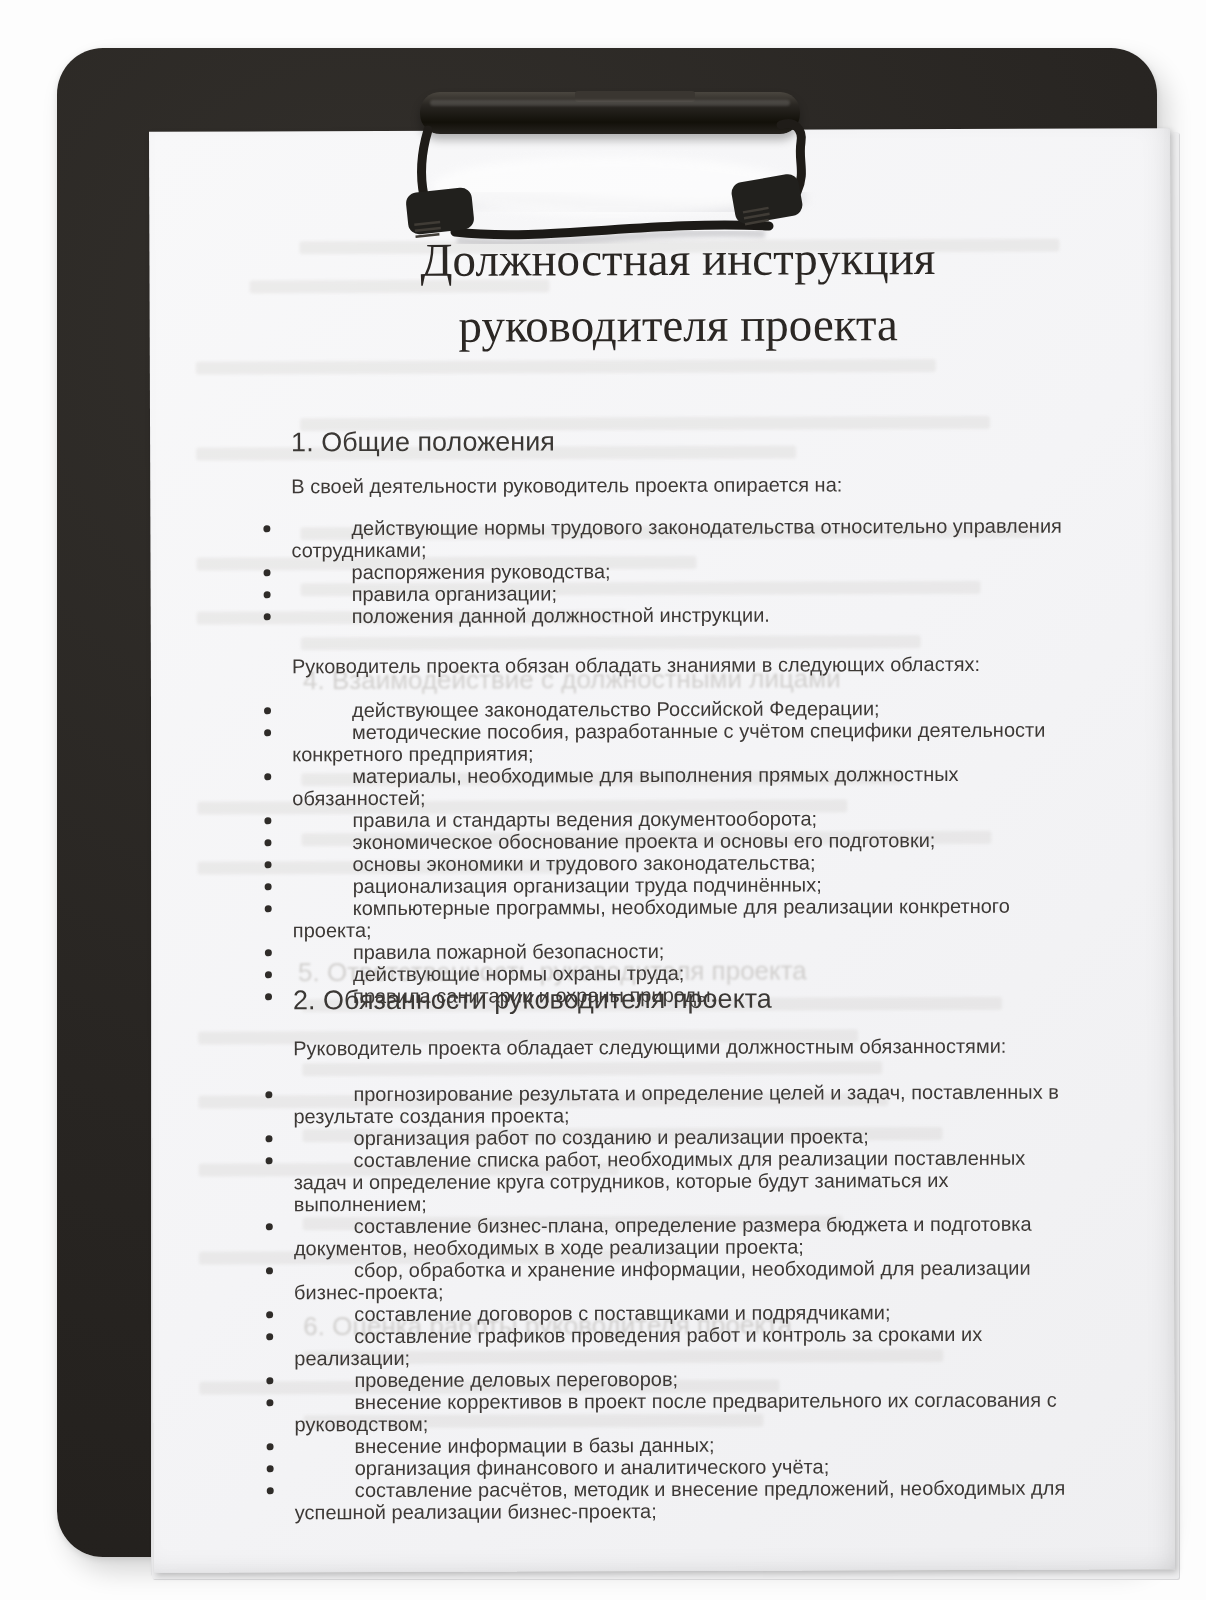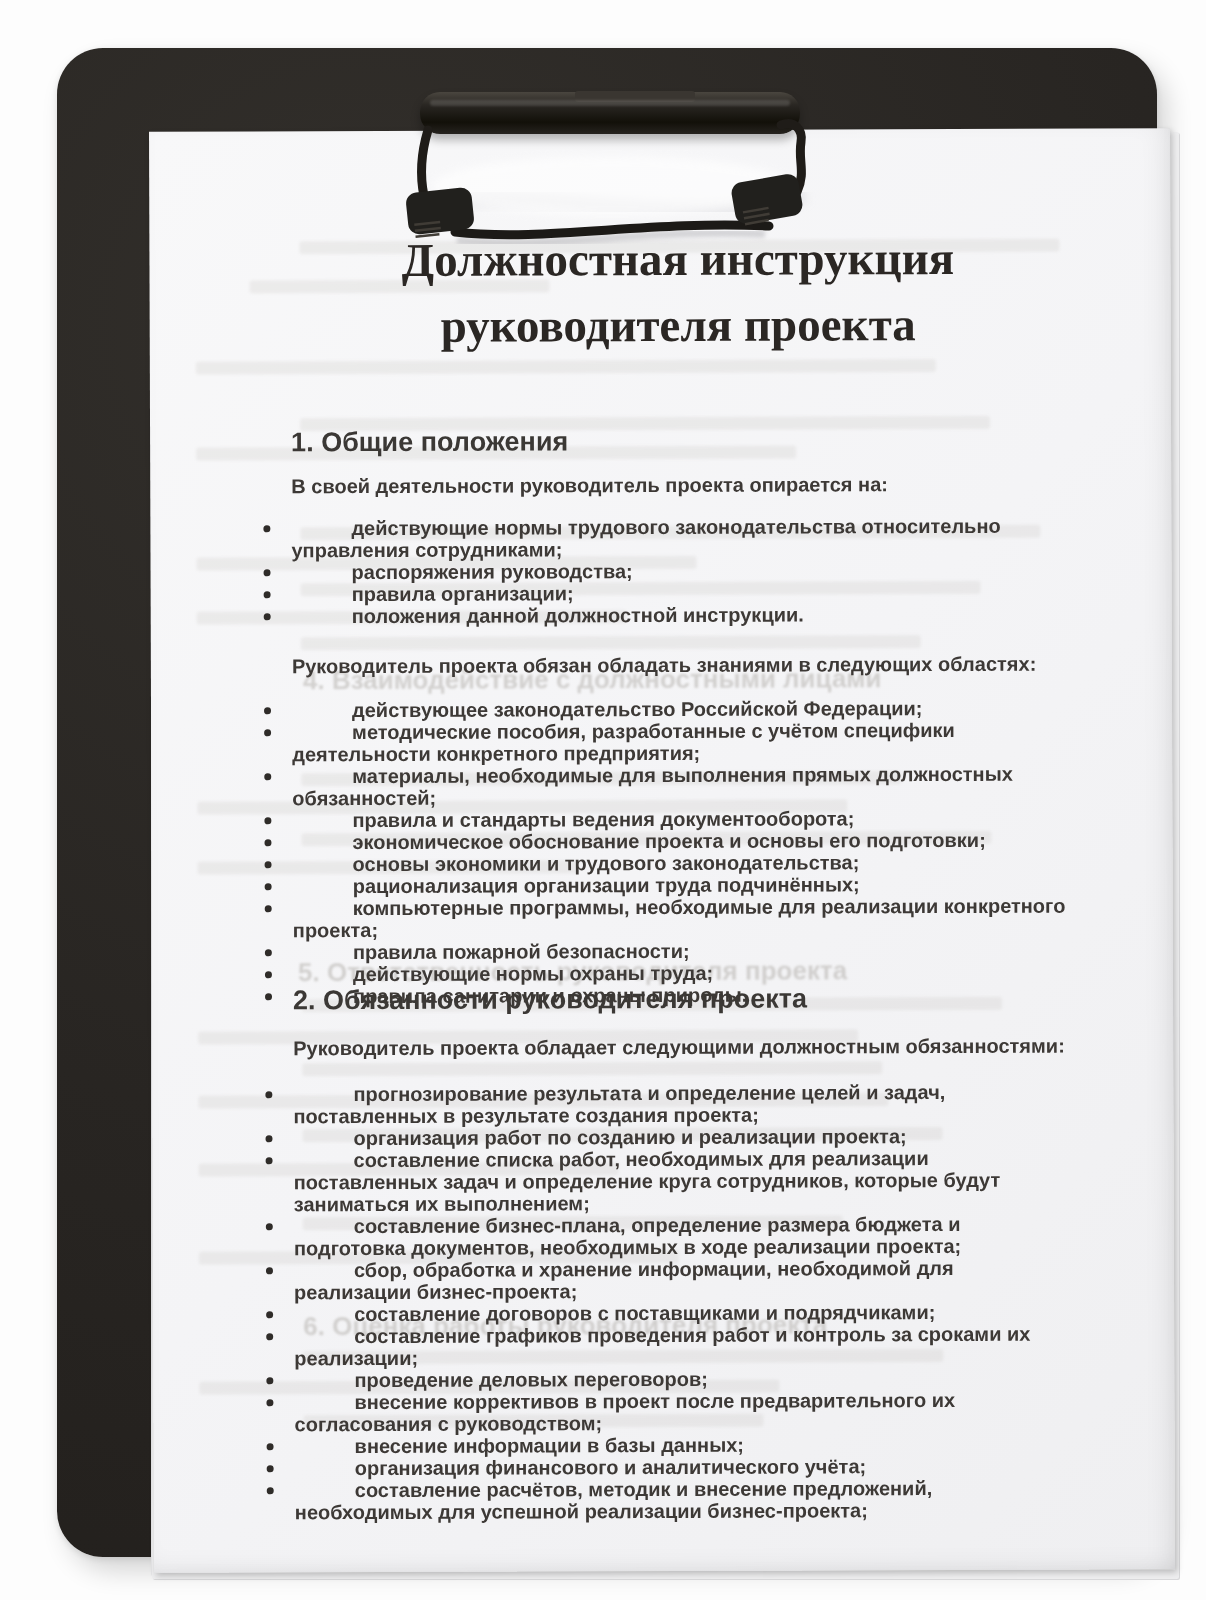--- a/index.html
+++ b/index.html
@@ -7,21 +7,20 @@
     position:relative;width:1206px;height:1600px;overflow:hidden;
     background:#fdfdfd;
     font-family:"Liberation Sans", sans-serif;
   }
   
   .board{
     position:absolute;left:57px;top:48px;width:1100px;height:1509px;
     border-radius:46px;
     background:radial-gradient(circle at 28% 18%, #322f2b 0%, #282522 55%, #221f1c 100%);
     box-shadow:10px 14px 26px rgba(0,0,0,0.16), 0 2px 6px rgba(0,0,0,0.10);
-    font-weight:bold;
   }
   
   .sheet{position:absolute;border-radius:2px;}
   .sheet-3{left:94px;top:85px;width:1023px;height:1443px;background:#e4e4e6;box-shadow:1px 1px 0 #cfcfd2;}
   .sheet-2{left:95px;top:84px;width:1027px;height:1447px;background:#eeeeef;box-shadow:1px 1px 0 #d8d8da;}
   .paper{
     position:absolute;left:92px;top:82px;width:1021px;height:1441px;
     background:linear-gradient(135deg,#f8f8f9 0%,#f4f4f6 50%,#efeff1 100%);
     box-shadow:inset -18px 0 30px -18px rgba(0,0,0,0.12), inset 0 -16px 28px -18px rgba(0,0,0,0.10), 2px 3px 6px rgba(0,0,0,0.22);
     transform:rotate(-0.2deg);transform-origin:50% 0;

